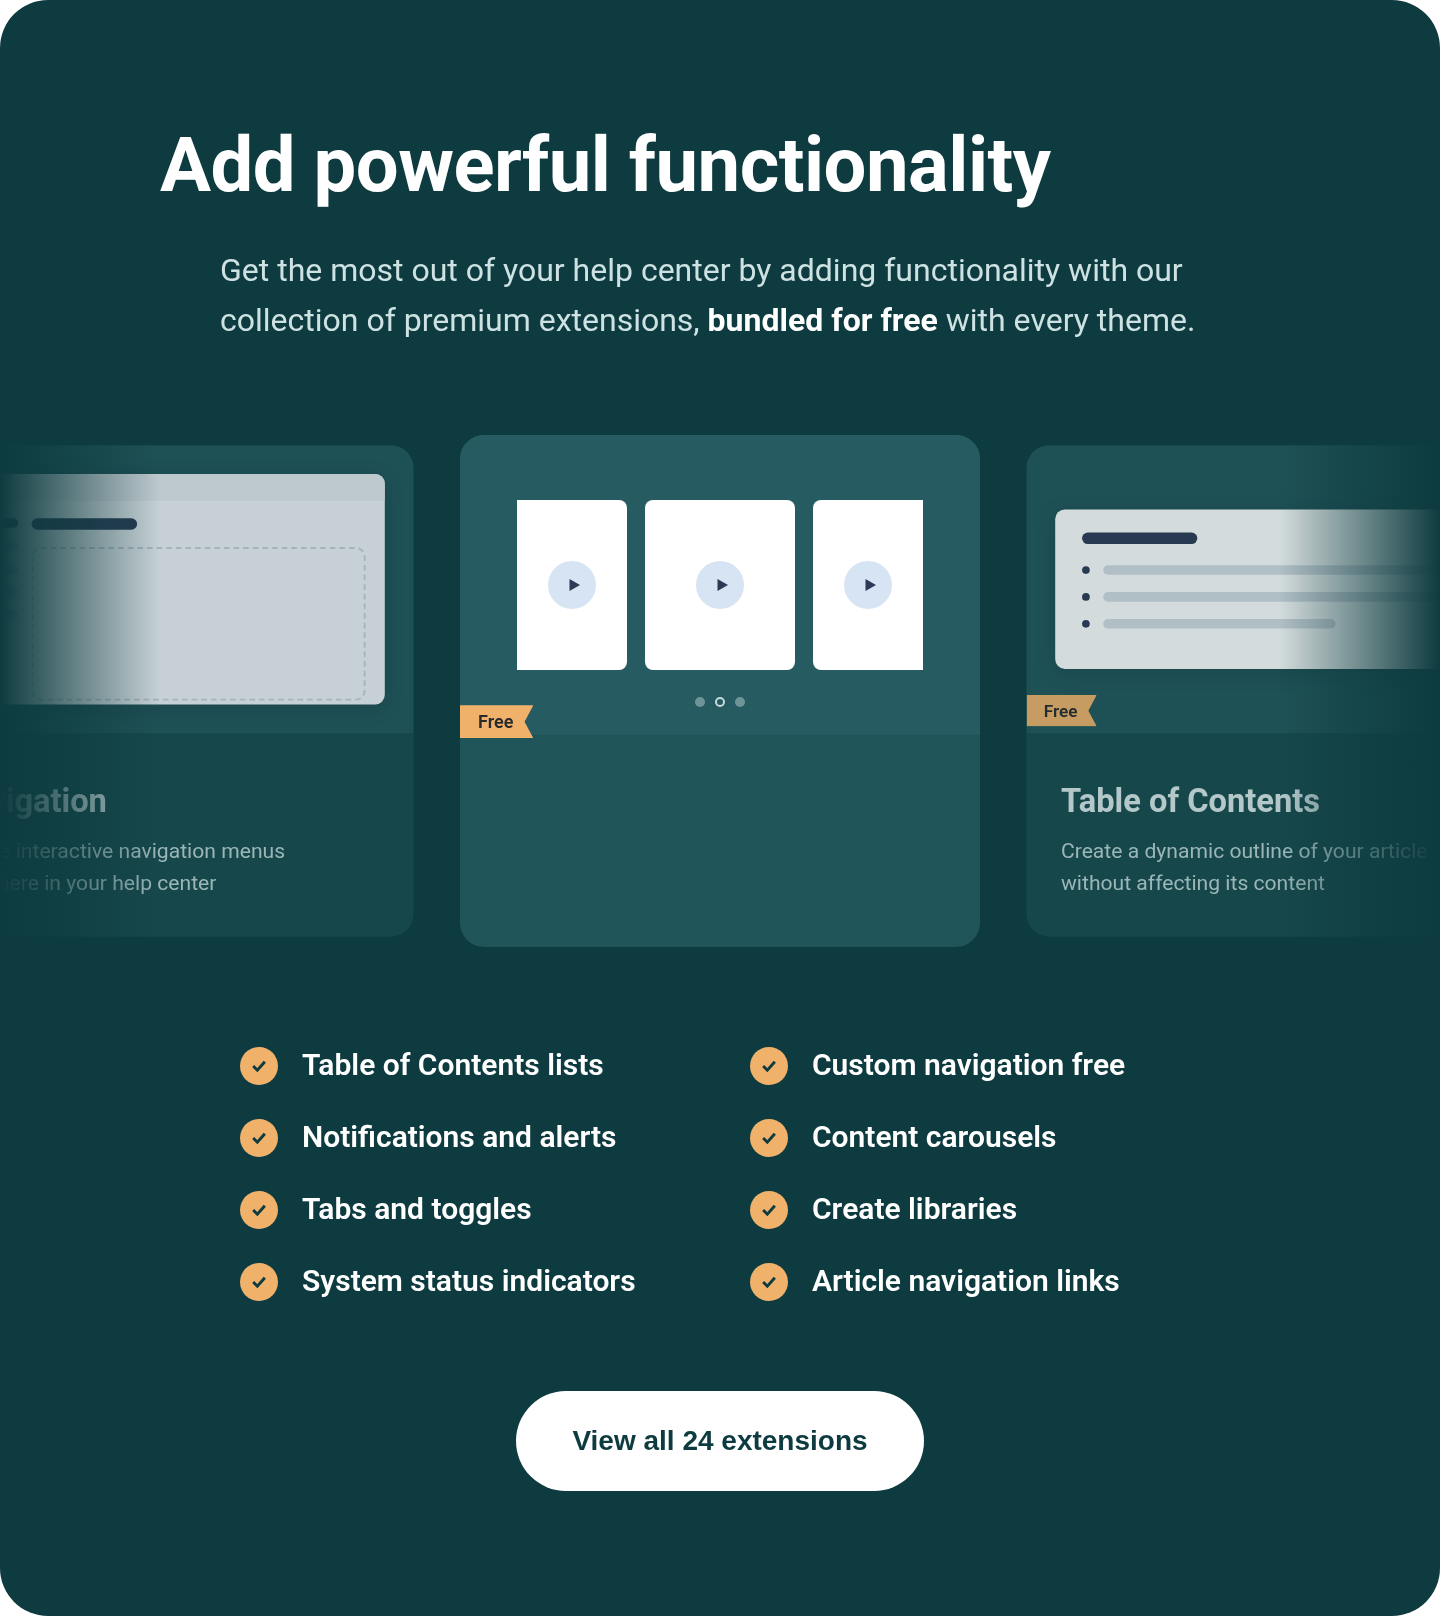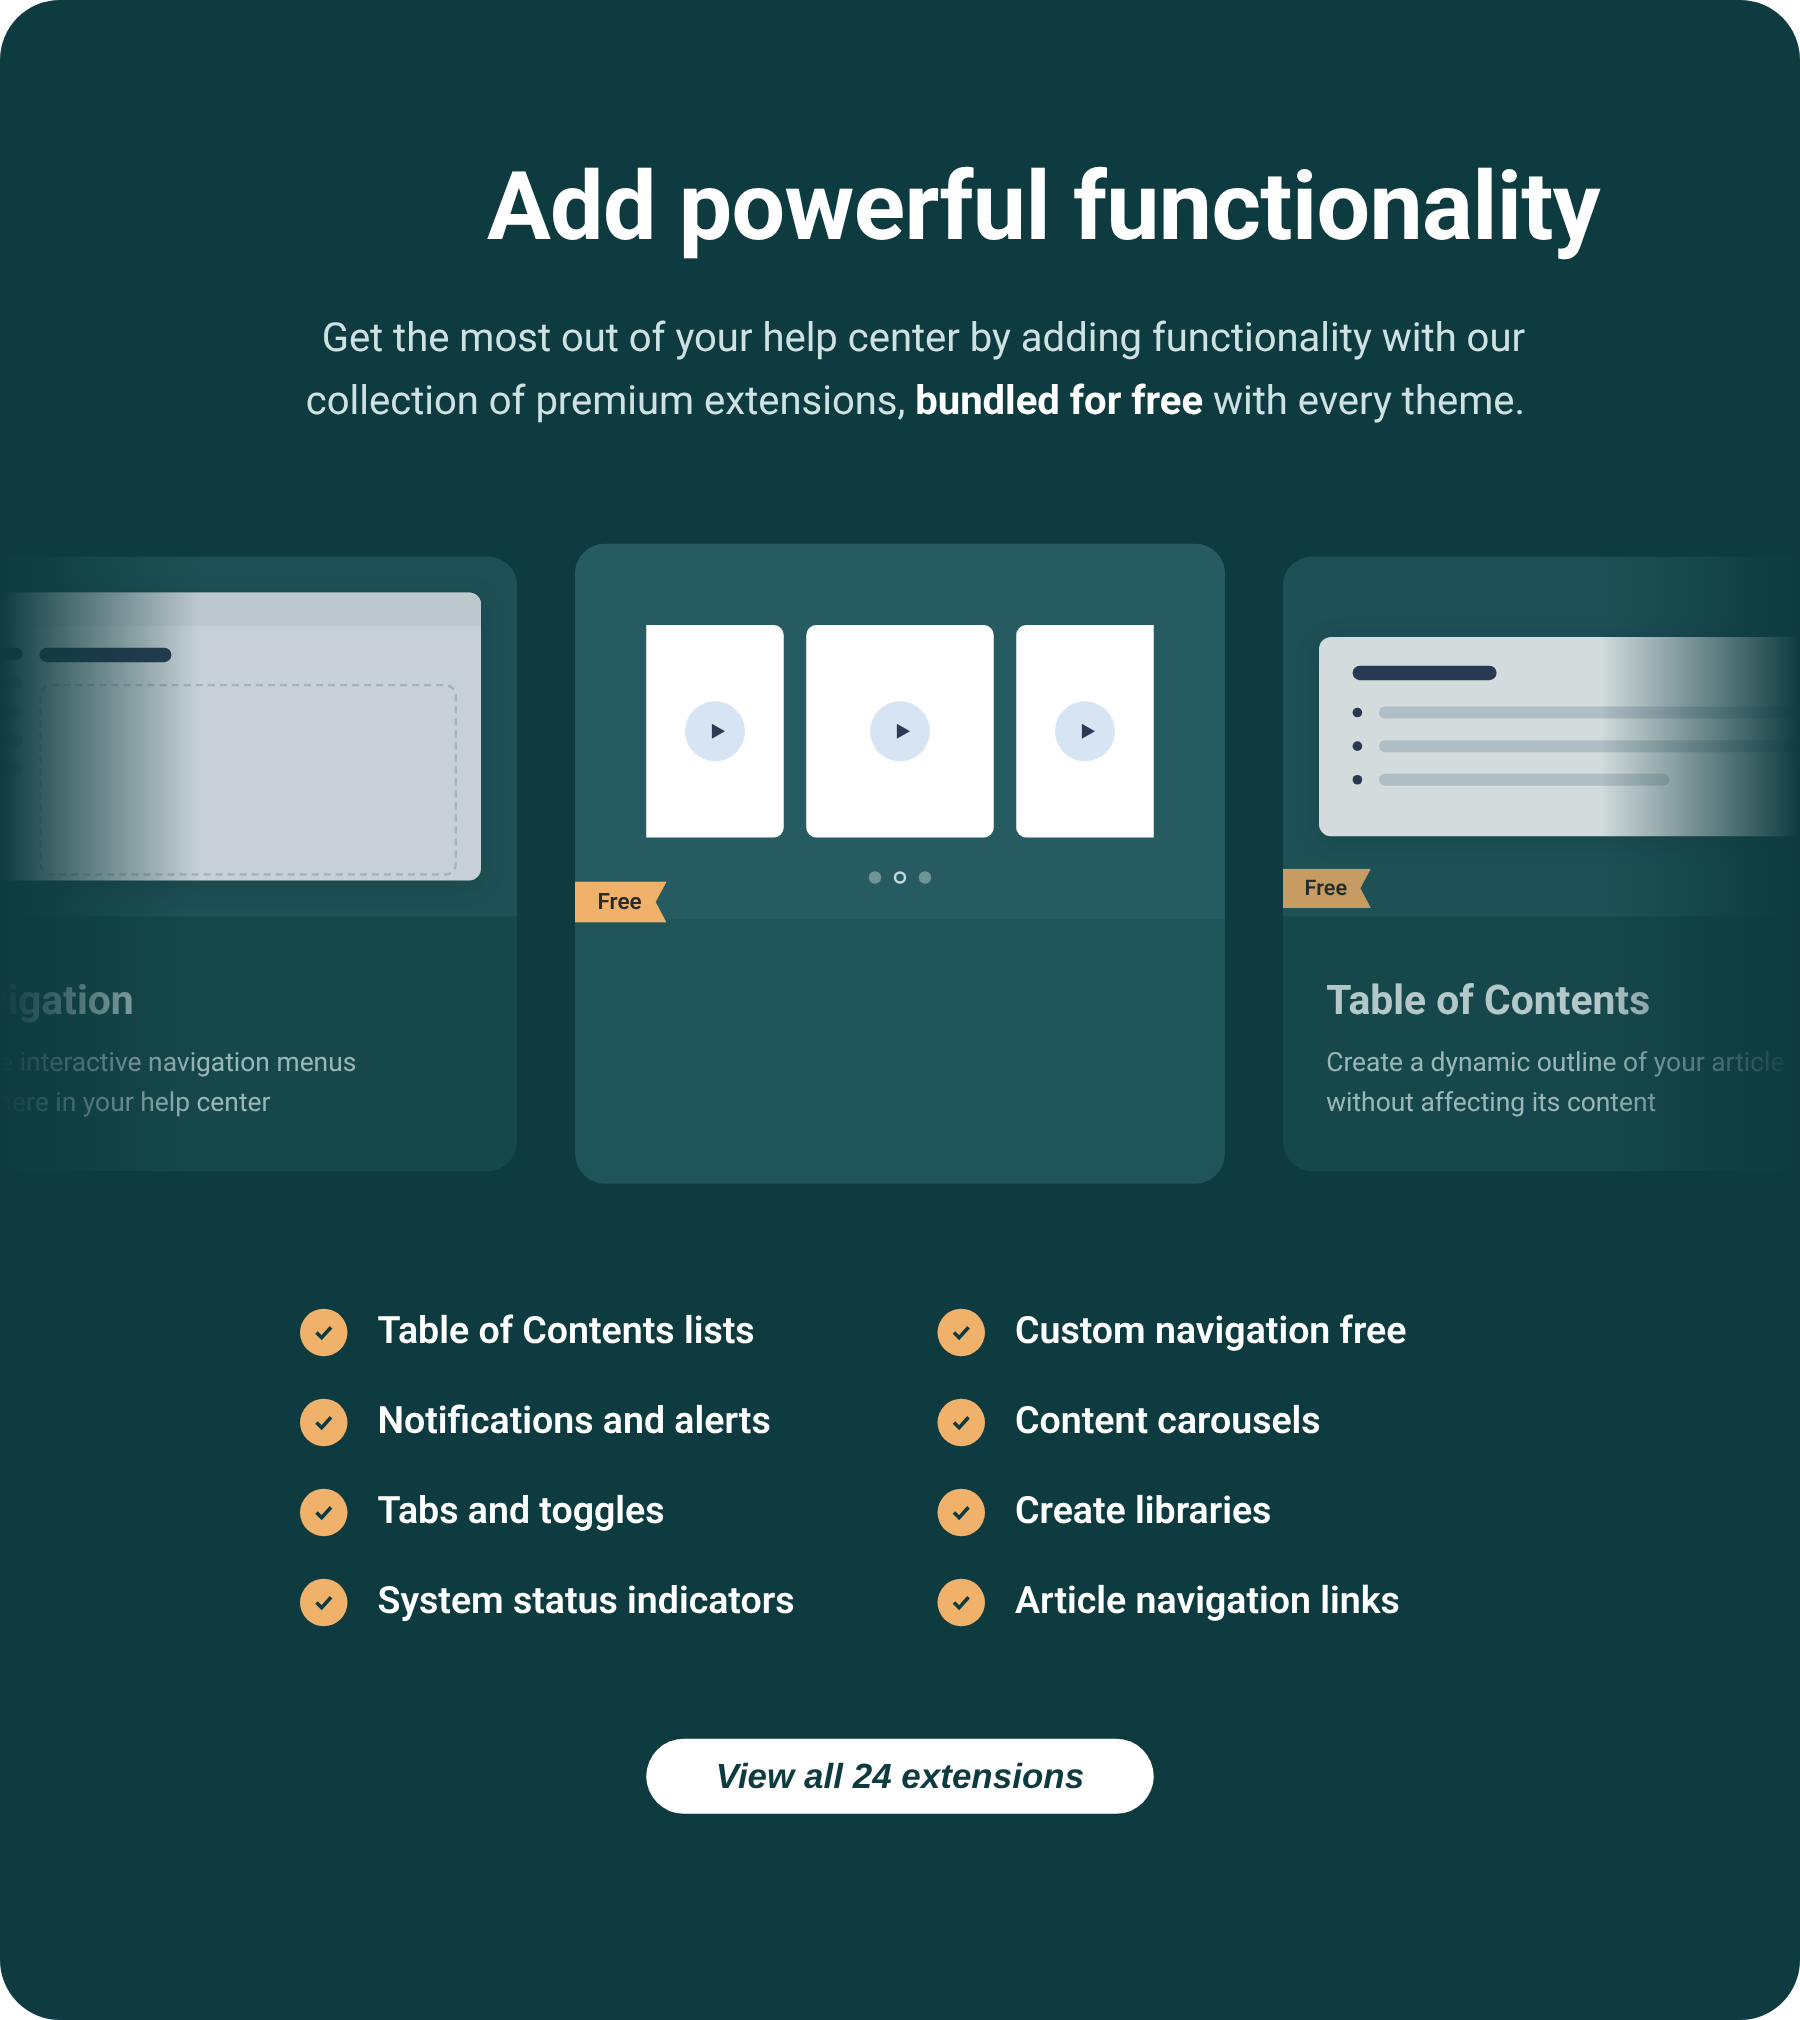--- a/index.html
+++ b/index.html
@@ -14,21 +14,21 @@
   .panel {
     width: 1440px;
     height: 1616px;
     background: #0d3b3f;
     border-radius: 48px;
     overflow: hidden;
     position: relative;
     color: #fff;
   }
   .hero {
-    text-align: right;
+    text-align: left;
     padding: 120px 160px 0 160px;
   }
   .hero h1 {
     font-size: 76px;
     font-weight: 700;
     letter-spacing: -0.5px;
     margin-bottom: 36px;
     color: #ffffff;
   }
   .hero p {
@@ -219,25 +219,24 @@
   .check svg { width: 20px; height: 20px; stroke: #0d3b3f; stroke-width: 3.5; fill: none; }
 
   
   .cta-wrap { text-align: center; margin-top: 90px; }
   .cta {
     display: inline-block;
     background: #ffffff;
     color: #0d3b3f;
     font-size: 28px;
     font-weight: 700;
-    padding: 14px 56px;
+    padding: 34px 56px;
     border-radius: 999px;
     border: none;
     cursor: pointer;
-    font-style: italic;
   }
 </style>
 </head>
 <body>
 
 <div class="panel">
 
   <div class="hero">
     <h1>Add powerful functionality</h1>
     <p>

